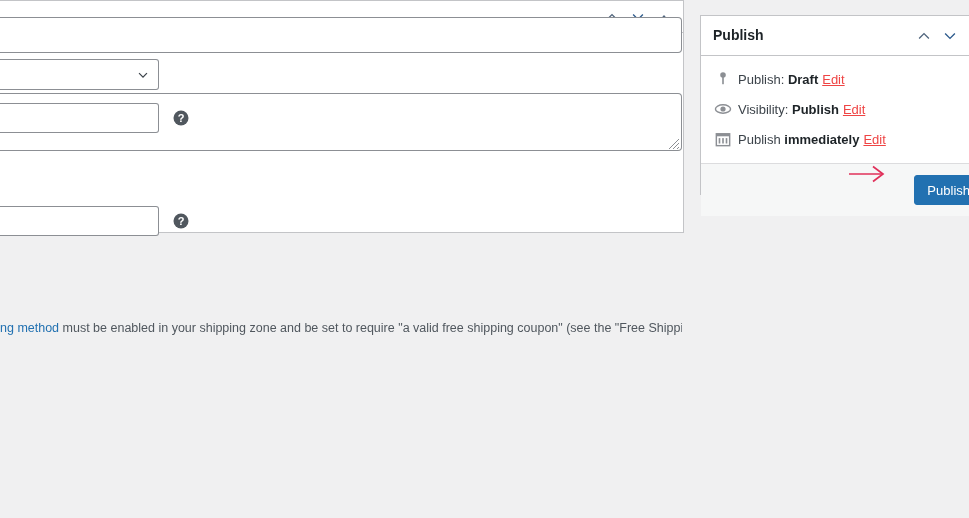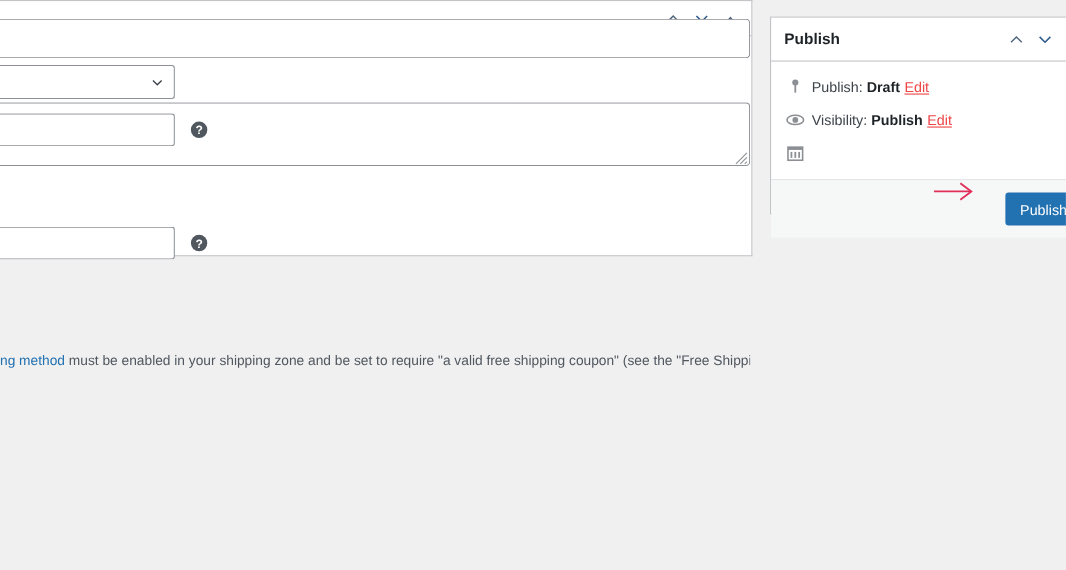--- a/index.html
+++ b/index.html
@@ -401,20 +401,21 @@
       <div class="misc-pub-section">
         <span class="misc-icon">
           <svg width="18" height="18" viewBox="0 0 20 20">
             <rect x="2.6" y="4.2" width="14.8" height="13.2" fill="none" stroke="#8c8f94" stroke-width="1.6"></rect>
             <rect x="2.6" y="4.2" width="14.8" height="2.8" fill="#8c8f94"></rect>
             <rect x="5.2" y="9" width="1.8" height="6" fill="#8c8f94"></rect>
             <rect x="9.1" y="9" width="1.8" height="6" fill="#8c8f94"></rect>
             <rect x="13" y="9" width="1.8" height="6" fill="#8c8f94"></rect>
           </svg>
         </span>
+        <span class="misc-label"><span>Publish</span> <b>immediately</b><a class="edit-link">Edit</a></span>
       </div>
 
     </div>
 
     <div id="major-publishing-actions">
       <button class="button-primary">Publish</button>
     </div>
 
   </div>
 

